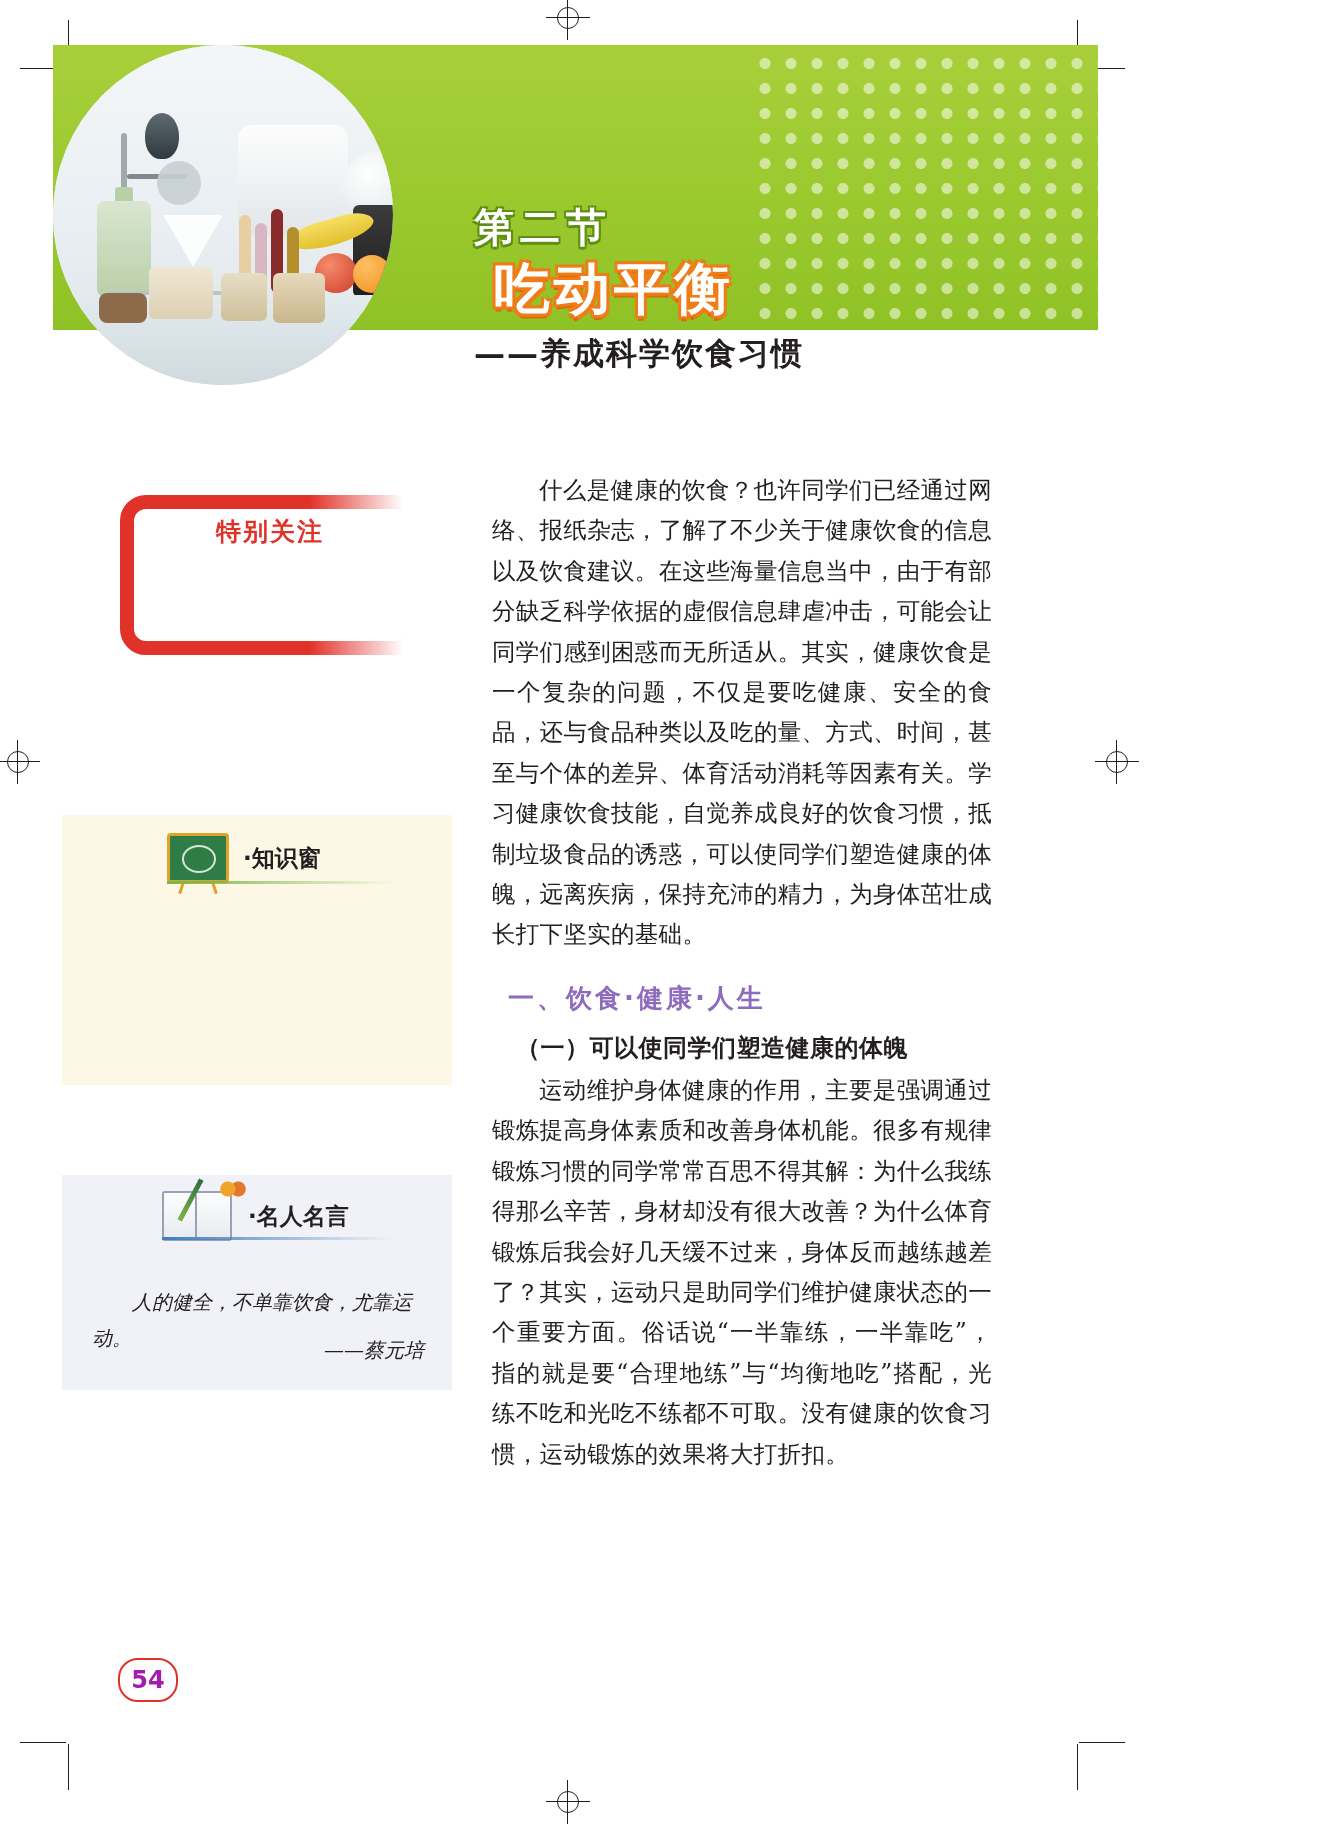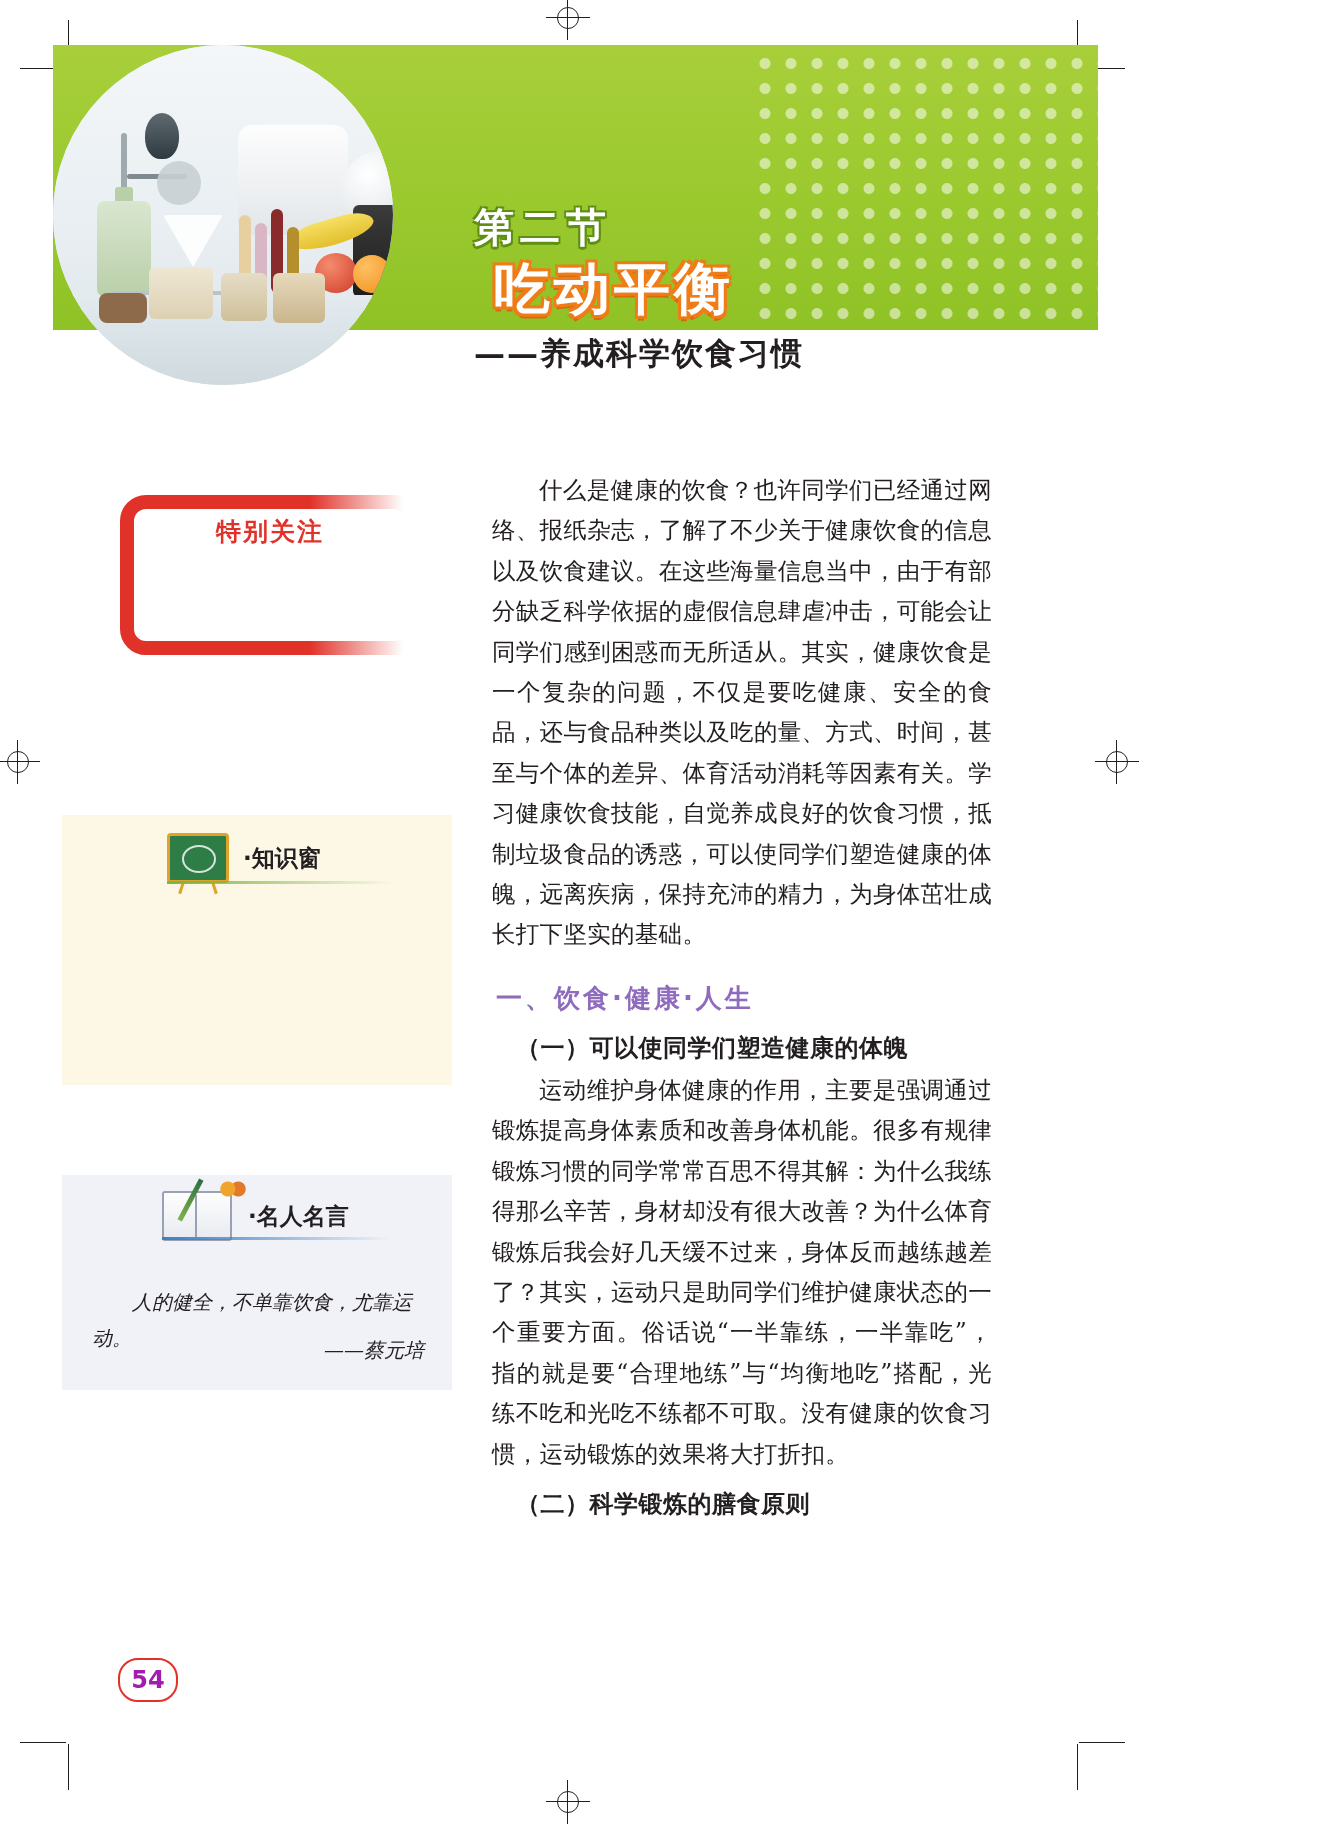--- a/index.html
+++ b/index.html
@@ -383,21 +383,21 @@
     text-indent: 2em;
     margin: 0 0 2px 0;
     letter-spacing: .3px;
   }
   .h-section {
     font-family: "DejaVu Sans", sans-serif;
     font-weight: bold;
     font-size: 26px;
     color: #8f6bbd;
     letter-spacing: 3px;
-    margin: 26px 0 16px 4px;
+    margin: 26px 0 16px 16px;
   }
   .h-sub {
     font-family: "DejaVu Sans", sans-serif;
     font-weight: bold;
     font-size: 24px;
     color: #231f20;
     margin: 14px 0 6px 0;
     text-indent: 1em;
     letter-spacing: .5px;
   }
@@ -527,16 +527,15 @@
   <div class="q-rule"></div>
   <div class="q-text">人的健全，不单靠饮食，尤靠运动。</div>
   <div class="q-author">——蔡元培</div>
 </div>
 
 <div class="body-col">
   <p class="para">什么是健康的饮食？也许同学们已经通过网络、报纸杂志，了解了不少关于健康饮食的信息以及饮食建议。在这些海量信息当中，由于有部分缺乏科学依据的虚假信息肆虐冲击，可能会让同学们感到困惑而无所适从。其实，健康饮食是一个复杂的问题，不仅是要吃健康、安全的食品，还与食品种类以及吃的量、方式、时间，甚至与个体的差异、体育活动消耗等因素有关。学习健康饮食技能，自觉养成良好的饮食习惯，抵制垃圾食品的诱惑，可以使同学们塑造健康的体魄，远离疾病，保持充沛的精力，为身体茁壮成长打下坚实的基础。</p>
   <h2 class="h-section">一、饮食·健康·人生</h2>
   <h3 class="h-sub">（一）可以使同学们塑造健康的体魄</h3>
   <p class="para">运动维护身体健康的作用，主要是强调通过锻炼提高身体素质和改善身体机能。很多有规律锻炼习惯的同学常常百思不得其解：为什么我练得那么辛苦，身材却没有很大改善？为什么体育锻炼后我会好几天缓不过来，身体反而越练越差了？其实，运动只是助同学们维护健康状态的一个重要方面。俗话说“一半靠练，一半靠吃”，指的就是要“合理地练”与“均衡地吃”搭配，光练不吃和光吃不练都不可取。没有健康的饮食习惯，运动锻炼的效果将大打折扣。</p>
-  <h3 class="h-sub">（二）科学锻炼的膳食原则</h3>
 </div>
 
 <div class="page-num">54</div>
 
 </body></html>

